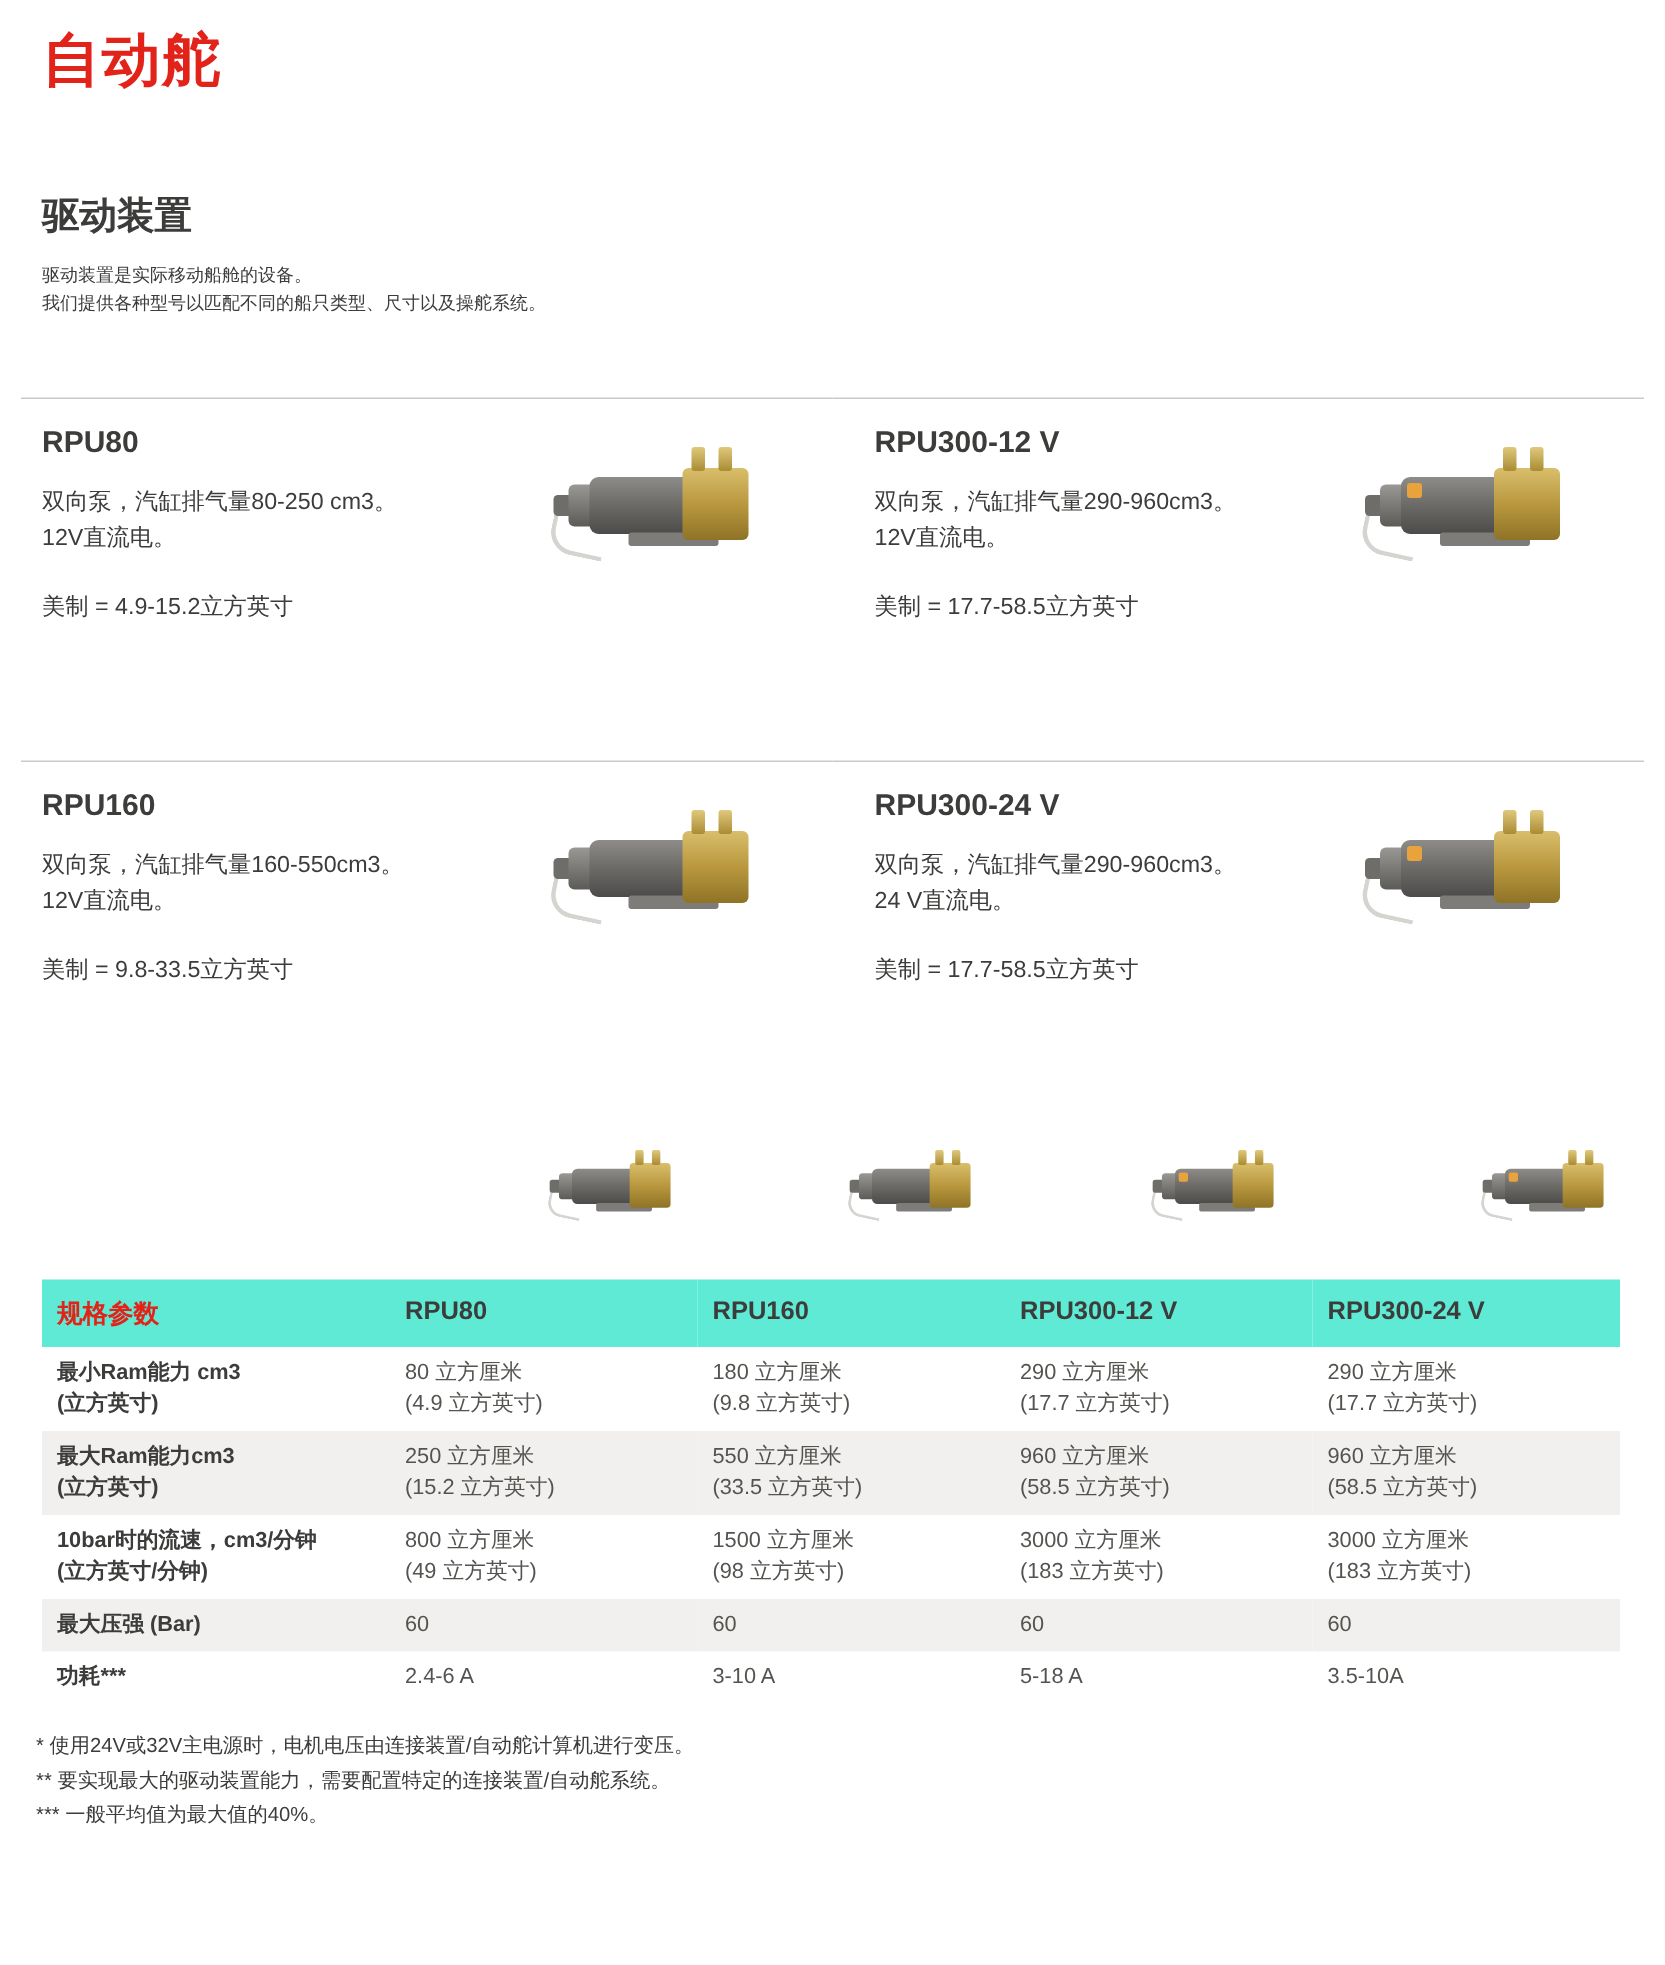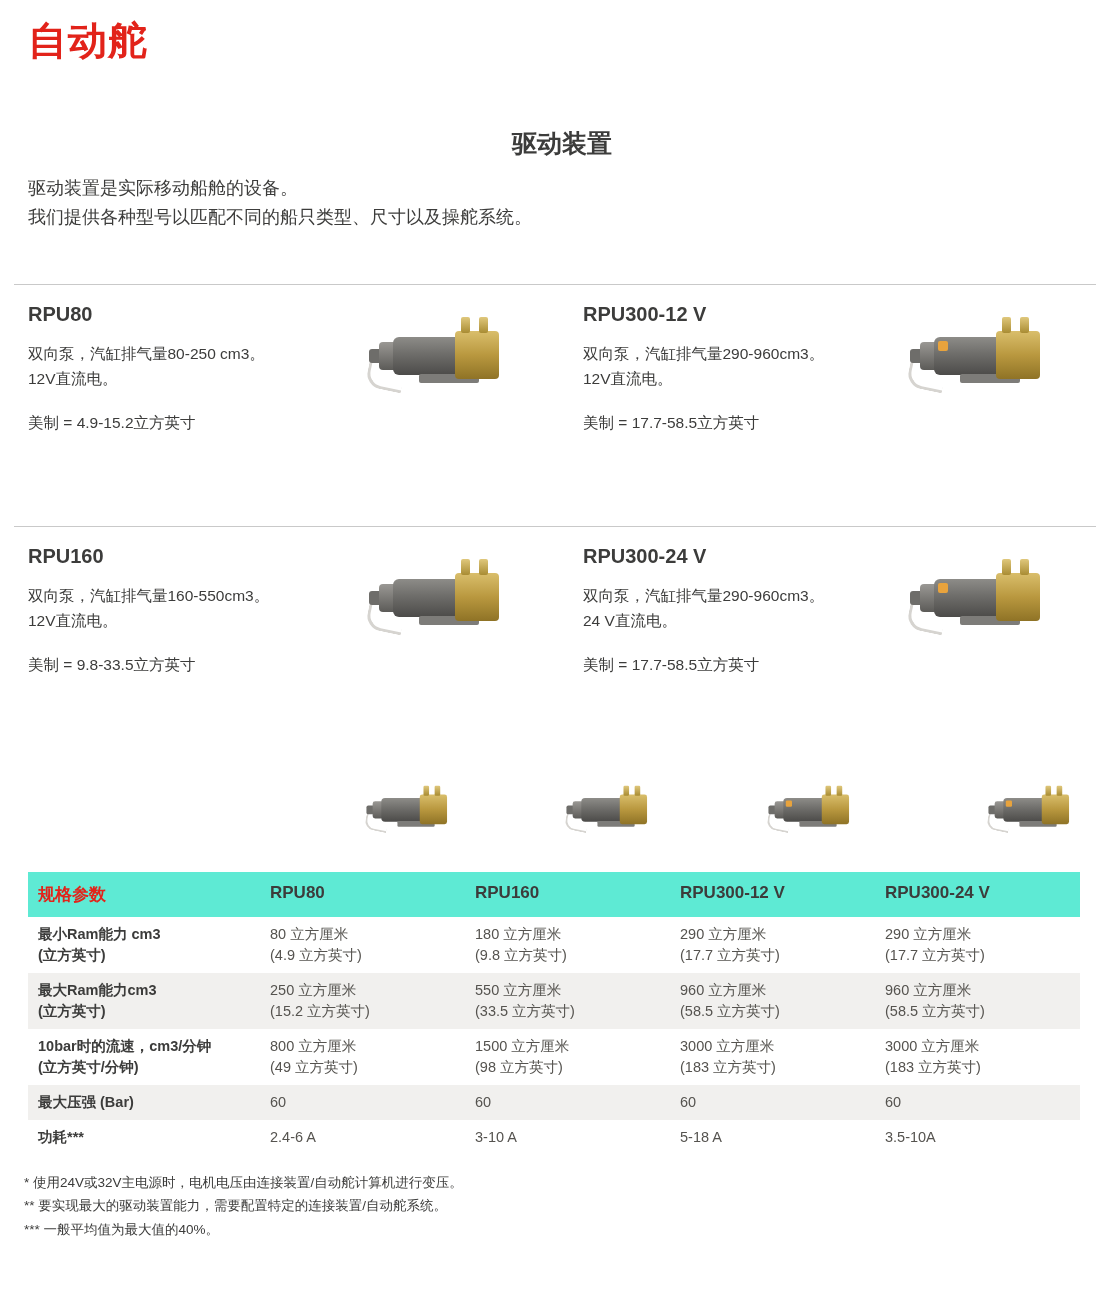--- a/index.html
+++ b/index.html
@@ -29,24 +29,23 @@
     font-weight: bold;
     letter-spacing: 1px;
     margin: 18px 0 0 14px;
     line-height: 1.2;
   }
   .section-title {
     font-size: 25px;
     font-weight: bold;
     color: #3c3c3b;
     margin: 62px 0 0 14px;
-    text-align: center;
   }
   .section-desc {
-    font-size: 18px;
+    font-size: 12px;
     color: #3c3c3b;
     margin: 14px 0 0 14px;
     line-height: 1.62;
   }
   
   .products {
     margin-top: 52px;
     display: grid;
     grid-template-columns: 1fr 1fr;
     column-gap: 0;

